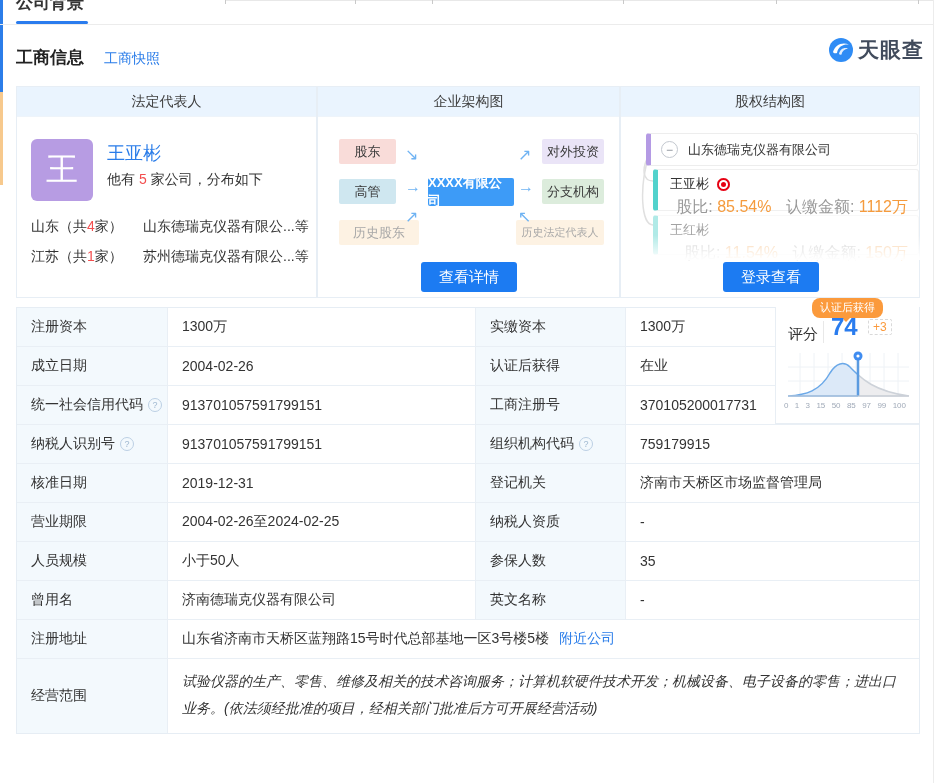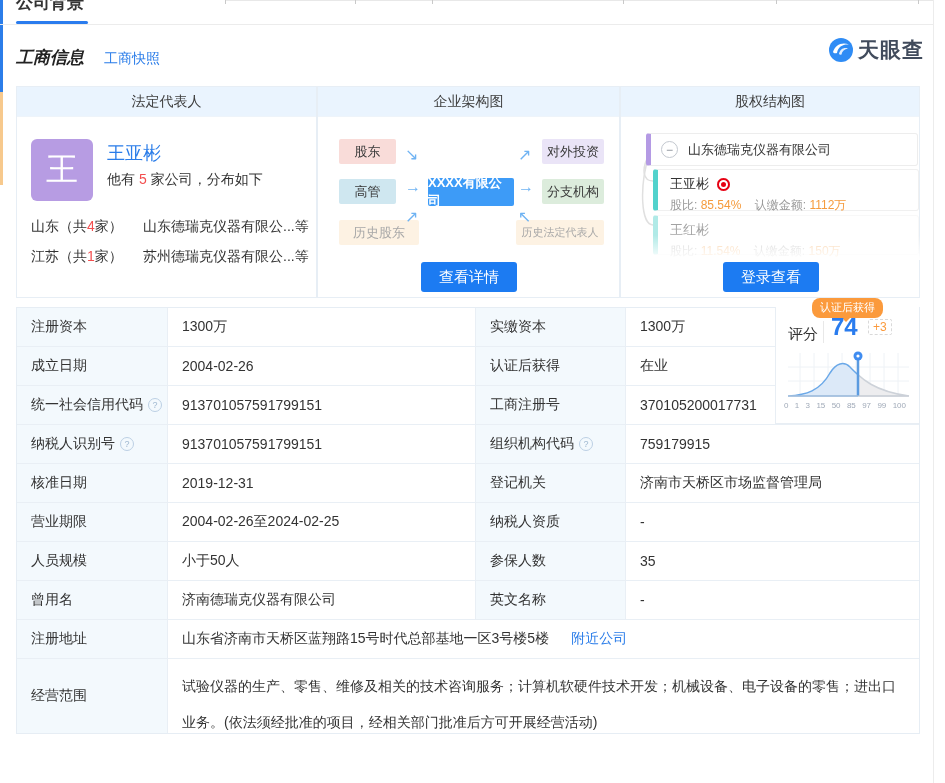--- a/index.html
+++ b/index.html
@@ -15,21 +15,21 @@
   .right-line { position:absolute; left:933px; top:0; width:1px; height:783px; background:#ececec; }
   .top-hairline { position:absolute; left:225px; top:0; width:708px; height:1px; background:#e8e8e8; }
   .top-tick { position:absolute; top:0; width:1px; height:4px; background:#c9c9c9; }
 
   
   .top-tab { position:absolute; left:16px; top:-9px; font-size:17px; font-weight:bold; color:#333; }
   .top-tab-underline { position:absolute; left:16px; top:21px; width:72px; height:3px; background:#2a7cee; border-radius:2px; }
   .top-divider { position:absolute; left:0; top:24px; width:933px; height:1px; background:#ececec; }
 
   
-  .sec-title { position:absolute; left:16px; top:46px; font-size:17px; font-weight:bold; color:#222;font-style:italic; }
+  .sec-title { position:absolute; left:16px; top:46px; font-size:17px; font-weight:bold; color:#222; }
   .sec-link { position:absolute; left:104px; top:50px; font-size:14px; color:#2b7de9; cursor:pointer; }
   .logo { position:absolute; left:828px; top:36px; display:flex; align-items:center; }
   .logo-text { font-size:21px; font-weight:bold; color:#414b5c; letter-spacing:1px; margin-left:4px; }
 
   
   .panel { position:absolute; top:86px; height:212px; border:1px solid #e7eef5; background:#fff; }
   .panel-1 { left:16px; width:301px; }
   .panel-2 { left:317px; width:303px; }
   .panel-3 { left:620px; width:300px; }
   .panel-header { height:30px; background:#eaf4fe; display:flex; align-items:center; justify-content:center;
@@ -70,21 +70,21 @@
     display:flex; align-items:center; justify-content:center; font-size:12px; margin:0 10px; cursor:pointer; }
   .tree-child { position:absolute; left:32px; width:266px; background:#fff;
     border:1px solid #f0f0f0; border-left:5px solid #52d2cc; border-radius:3px; padding:5px 0 5px 12px; }
   .tc-1 { top:52px; height:42px; }
   .tc-2 { top:98px; height:40px; opacity:.45; }
   .tc-fade { position:absolute; left:25px; top:118px; width:280px; height:25px;
     background:linear-gradient(to bottom, rgba(255,255,255,0), #fff); pointer-events:none; }
   .holder-name { font-size:13px; color:#333; display:flex; align-items:center; }
   .ctrl-badge { width:13px; height:13px; background:#e60012; border-radius:50%; margin-left:8px;
     box-shadow: inset 0 0 0 2px #e60012, inset 0 0 0 4px #fff; }
-  .holder-line2 { font-size:12px; margin-top:4px; color:#999; }
+  .holder-line2 { font-size:16px; margin-top:4px; color:#999;text-align:right; }
   .val-orange { color:#f59b3d; margin-right:10px; }
   .tree-links { position:absolute; left:18px; top:38px; }
 
   
   .score-panel { position:absolute; left:775px; top:307px; width:144px; height:117px; background:#fff;
     border-left:1px solid #e8eef4; border-bottom:1px solid #e8eef4; z-index:5; }
   .score-badge { position:absolute; left:36px; top:-9px; background:#fb9a3c; color:#fff; font-size:11px;
     padding:2px 8px 3px; border-radius:8px; }
   .score-badge:after { content:""; position:absolute; left:30px; bottom:-4px; border:4px solid transparent;
     border-top-color:#fb9a3c; border-bottom:none; }
@@ -103,21 +103,21 @@
   .t-row:last-child { border-bottom:none; height:74px; }
   .t-cell { display:flex; align-items:center; padding-left:14px; font-size:14px; color:#333;
     border-right:1px solid #e9eff5; overflow:hidden; white-space:nowrap; }
   .t-label { width:151px; background:#f3f9fd; }
   .t-val1 { width:308px; }
   .t-label2 { width:150px; background:#f3f9fd; }
   .t-val2 { flex:1; border-right:none; }
   .t-val2-short { width:150px; flex:none; }
   .t-val-wide { flex:1; border-right:none; }
   .t-val-multi { flex:1; border-right:none; align-items:flex-start; padding:9px 16px 0 14px;
-    line-height:36px; white-space:normal; }
+    line-height:27px; white-space:normal;font-style:italic; }
   .help-icon { width:14px; height:14px; border:1px solid #bcd0e4; border-radius:50%; color:#9fb8d0;
     font-size:9px; display:inline-flex; align-items:center; justify-content:center; margin-left:5px; cursor:pointer; flex:none; }
   .addr-link { color:#2b7de9; margin-left:10px; cursor:pointer; }
 </style>
 </head>
 <body>
 
 <div class="page">
 
   <div class="edge-blue"></div>
@@ -324,21 +324,21 @@
       <div class="t-cell t-val2">35</div>
     </div>
     <div class="t-row">
       <div class="t-cell t-label">曾用名</div>
       <div class="t-cell t-val1">济南德瑞克仪器有限公司</div>
       <div class="t-cell t-label2">英文名称</div>
       <div class="t-cell t-val2">-</div>
     </div>
     <div class="t-row">
       <div class="t-cell t-label">注册地址</div>
-      <div class="t-cell t-val-wide" style="display:flex;align-items:center;padding-left:14px;font-size:14px;gap:12px;">
+      <div class="t-cell t-val-wide" style="display:flex;align-items:center;padding-left:14px;font-size:14px;">
         <span>山东省济南市天桥区蓝翔路15号时代总部基地一区3号楼5楼</span>
         <span class="addr-link">附近公司</span>
       </div>
     </div>
     <div class="t-row">
       <div class="t-cell t-label">经营范围</div>
       <div class="t-cell t-val-multi">试验仪器的生产、零售、维修及相关的技术咨询服务；计算机软硬件技术开发；机械设备、电子设备的零售；进出口业务。(依法须经批准的项目，经相关部门批准后方可开展经营活动)</div>
     </div>
   </div>
 

